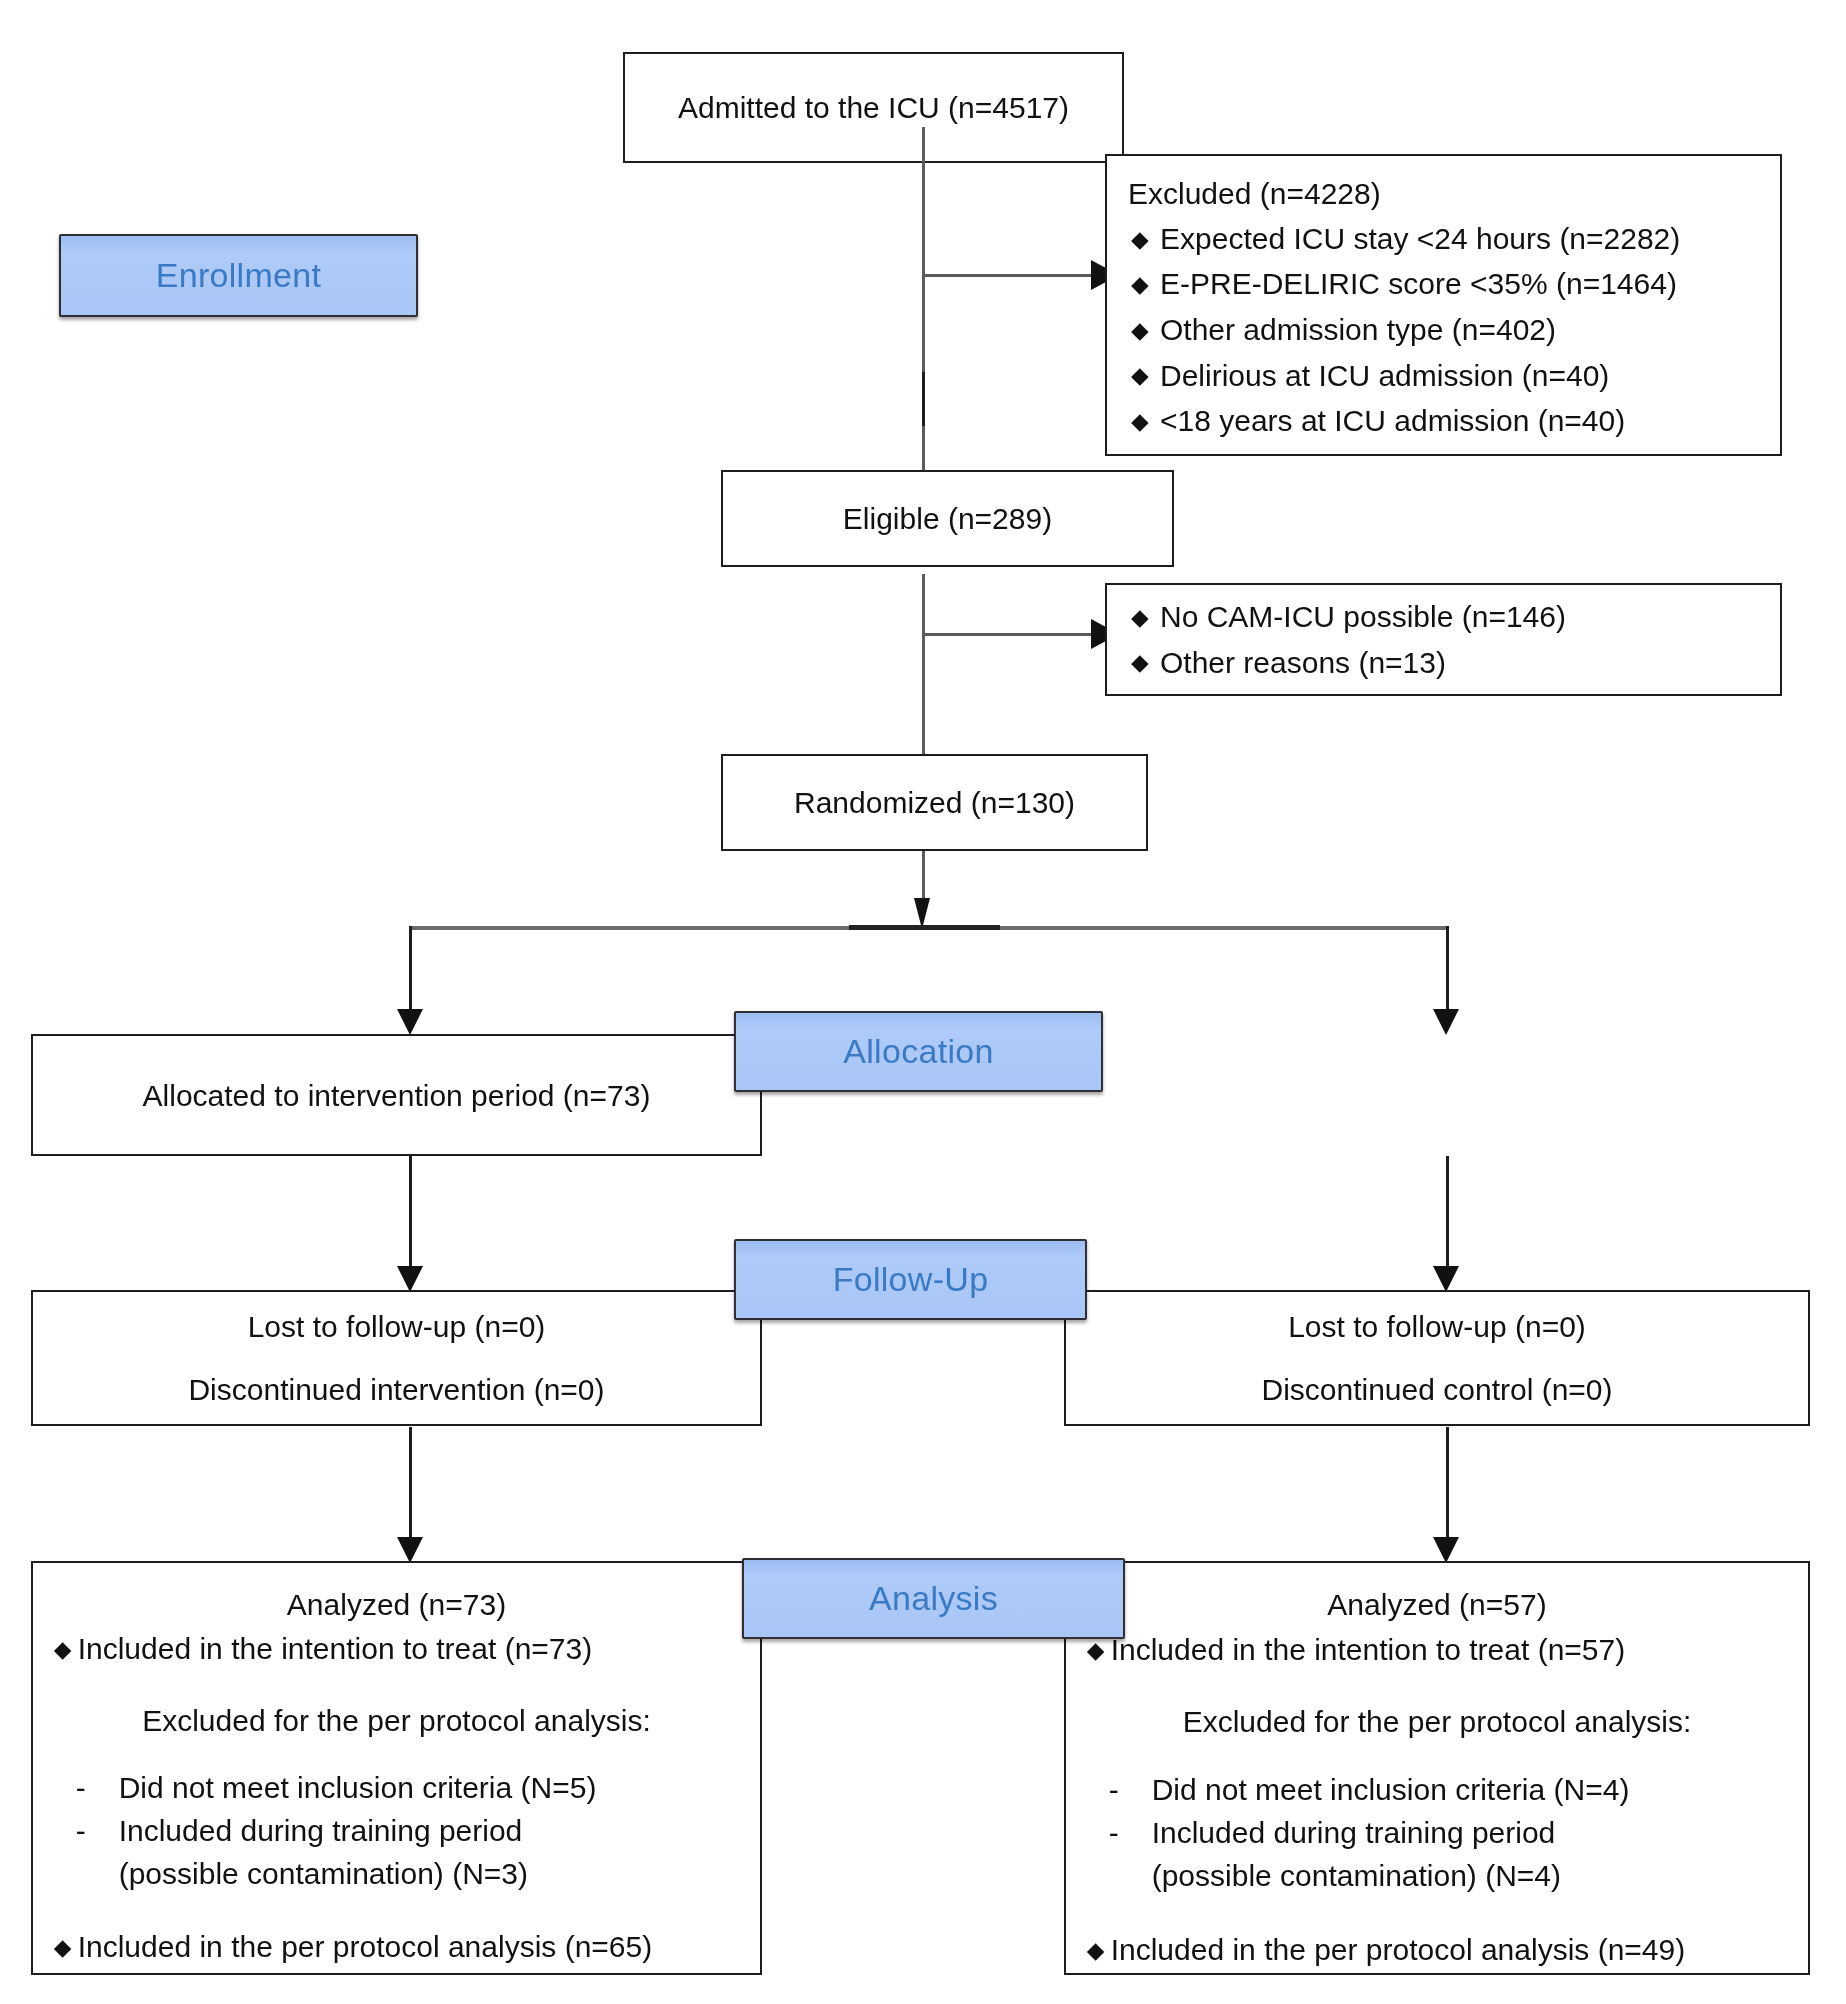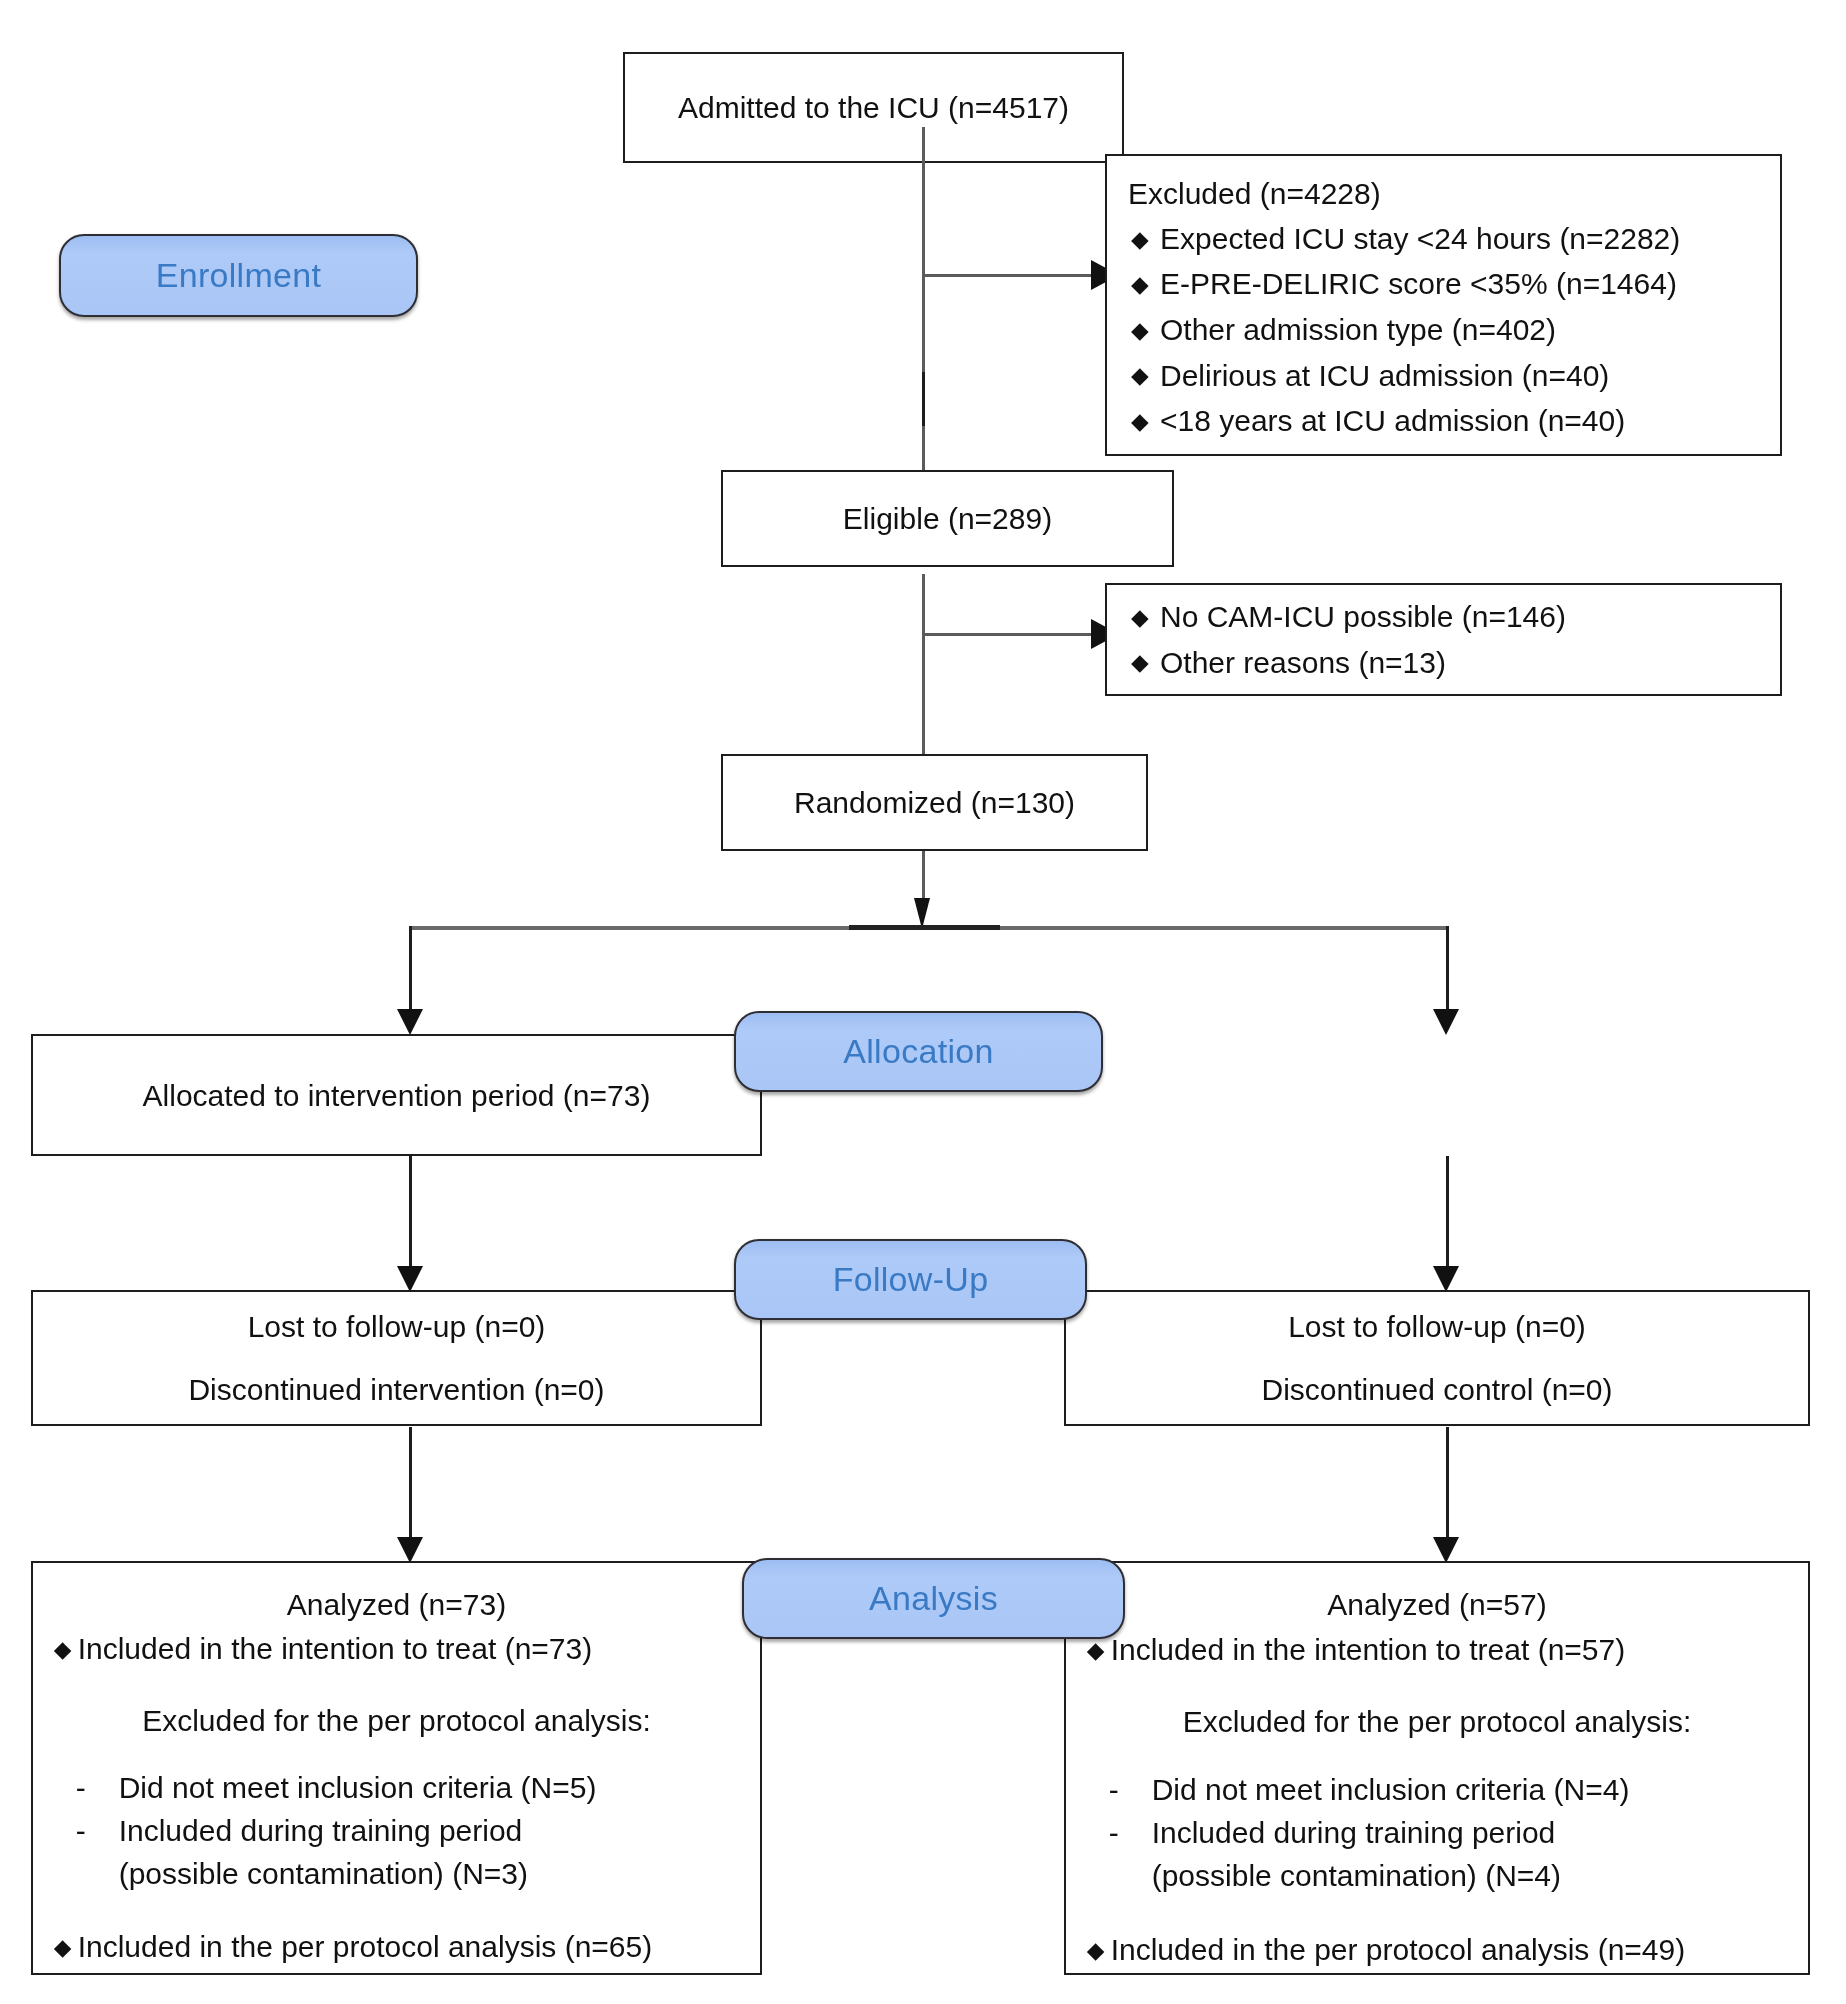--- a/index.html
+++ b/index.html
@@ -35,21 +35,21 @@
     color:#111111;
     white-space:nowrap;
   }
 
   
   .pill{
     position:absolute;
     box-sizing:border-box;
     background:#a6c4f5;
     border:2.1px solid #2e2e34;
-    border-radius:25px;
+    border-radius:2px;
     display:flex;
     align-items:center;
     justify-content:center;
     color:#3a7ac4;
     font-size:34px;
     letter-spacing:0.3px;
     box-shadow:0 2.6px 3.6px rgba(0,0,0,.35);
     z-index:40;
     background-image:linear-gradient(180deg,#9dbdf2 0%,#aecaf8 22%,#a9c6f6 100%);
   }

